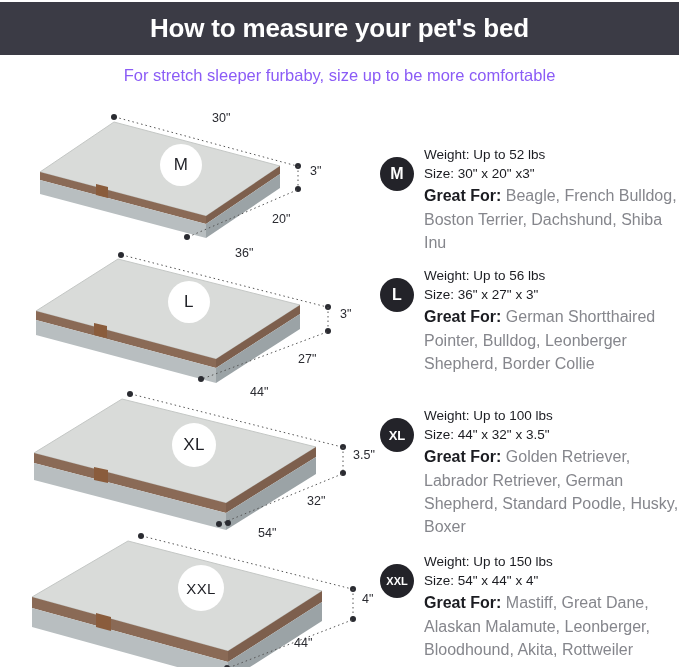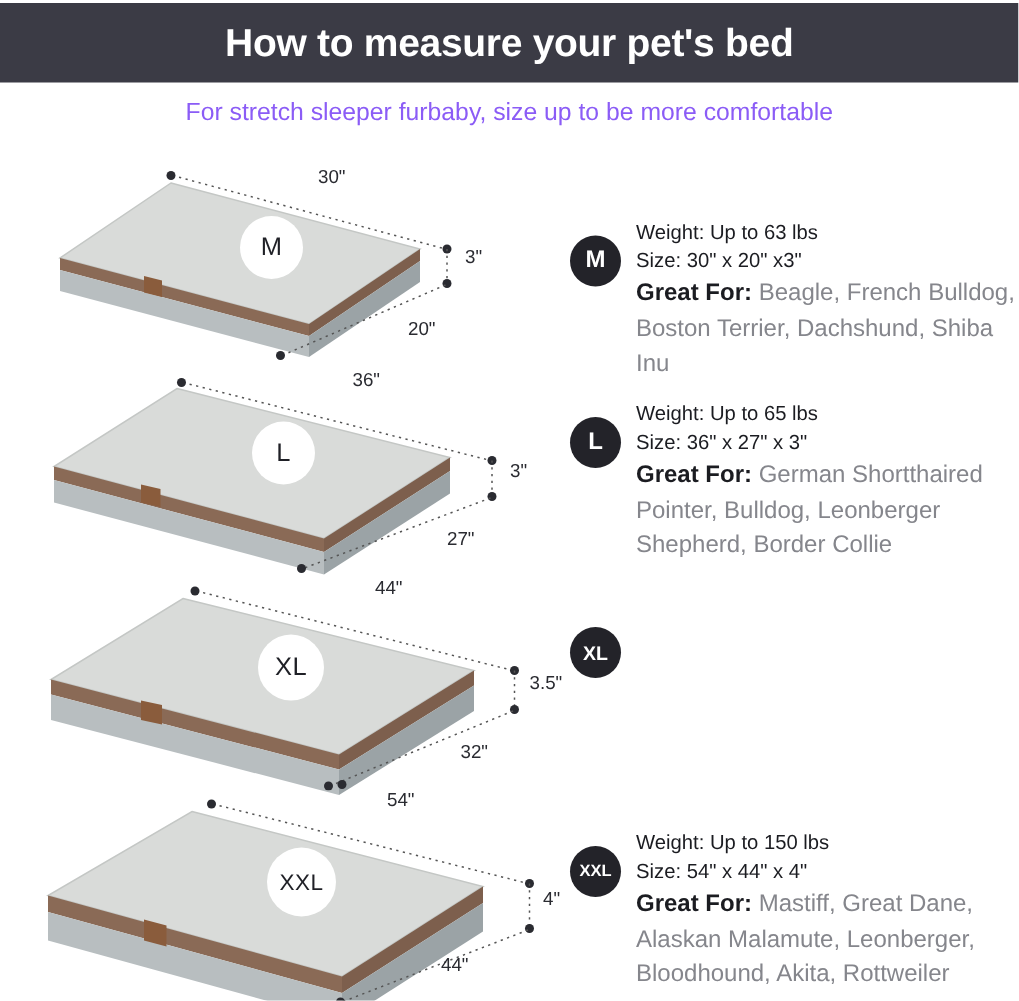--- a/index.html
+++ b/index.html
@@ -175,21 +175,21 @@
         <circle cx="187" cy="133" r="3" fill="#2a2b31"></circle>
       </svg>
       <div class="dim" style="left:212px; top:7px;">30"</div>
       <div class="dim" style="left:310px; top:60px;">3"</div>
       <div class="dim" style="left:272px; top:108px;">20"</div>
     </div>
 
     <div class="info info-m">
       <div class="badge badge-m">M</div>
       <div class="info-text">
-        <div class="line-weight">Weight: Up to 63 lbs</div>
+        <div class="line-weight">Weight: Up to 52 lbs</div>
         <div class="line-size">Size: 30" x 20" x3"</div>
         <div class="line-great">
           <b>Great For:</b>
           <span>Beagle, French Bulldog, Boston Terrier, Dachshund, Shiba Inu</span>
         </div>
       </div>
     </div>
   </div>
 
   <div class="row row-l">
@@ -217,21 +217,21 @@
         <circle cx="201" cy="140" r="3" fill="#2a2b31"></circle>
       </svg>
       <div class="dim" style="left:235px; top:7px;">36"</div>
       <div class="dim" style="left:340px; top:68px;">3"</div>
       <div class="dim" style="left:298px; top:113px;">27"</div>
     </div>
 
     <div class="info info-l">
       <div class="badge badge-l">L</div>
       <div class="info-text">
-        <div class="line-weight">Weight: Up to 65 lbs</div>
+        <div class="line-weight">Weight: Up to 56 lbs</div>
         <div class="line-size">Size: 36" x 27" x 3"</div>
         <div class="line-great">
           <b>Great For:</b>
           <span>German Shortthaired Pointer, Bulldog, Leonberger Shepherd, Border Collie</span>
         </div>
       </div>
     </div>
   </div>
 
   <div class="row row-xl">
@@ -258,20 +258,28 @@
         <line x1="342" y1="95" x2="220" y2="145" stroke="#555" stroke-width="1" stroke-dasharray="1.5,3"></line>
         <circle cx="219" cy="145" r="3" fill="#2a2b31"></circle>
       </svg>
       <div class="dim" style="left:250px; top:6px;">44"</div>
       <div class="dim" style="left:353px; top:69px;">3.5"</div>
       <div class="dim" style="left:307px; top:115px;">32"</div>
     </div>
 
     <div class="info info-xl">
       <div class="badge badge-xl">XL</div>
+      <div class="info-text">
+        <div class="line-weight">Weight: Up to 100 lbs</div>
+        <div class="line-size">Size:  44" x 32" x 3.5"</div>
+        <div class="line-great">
+          <b>Great For:</b>
+          <span>Golden Retriever, Labrador Retriever, German Shepherd, Standard Poodle, Husky, Boxer</span>
+        </div>
+      </div>
     </div>
   </div>
 
   <div class="row row-xxl">
     <div class="illus">
       <div class="bed" style="left:0px; top:14px;">
         <svg width="355" height="135" viewBox="0 0 355 135">
           <polygon points="128,8 322,58 228,118 32,64" fill="#d9dbd9"></polygon>
           <polygon points="128,8 322,58 228,118 32,64" fill="none" stroke="#c4c7c5" stroke-width="1"></polygon>
           <polygon points="32,64 228,118 228,129 32,75" fill="#8a6a56"></polygon>

